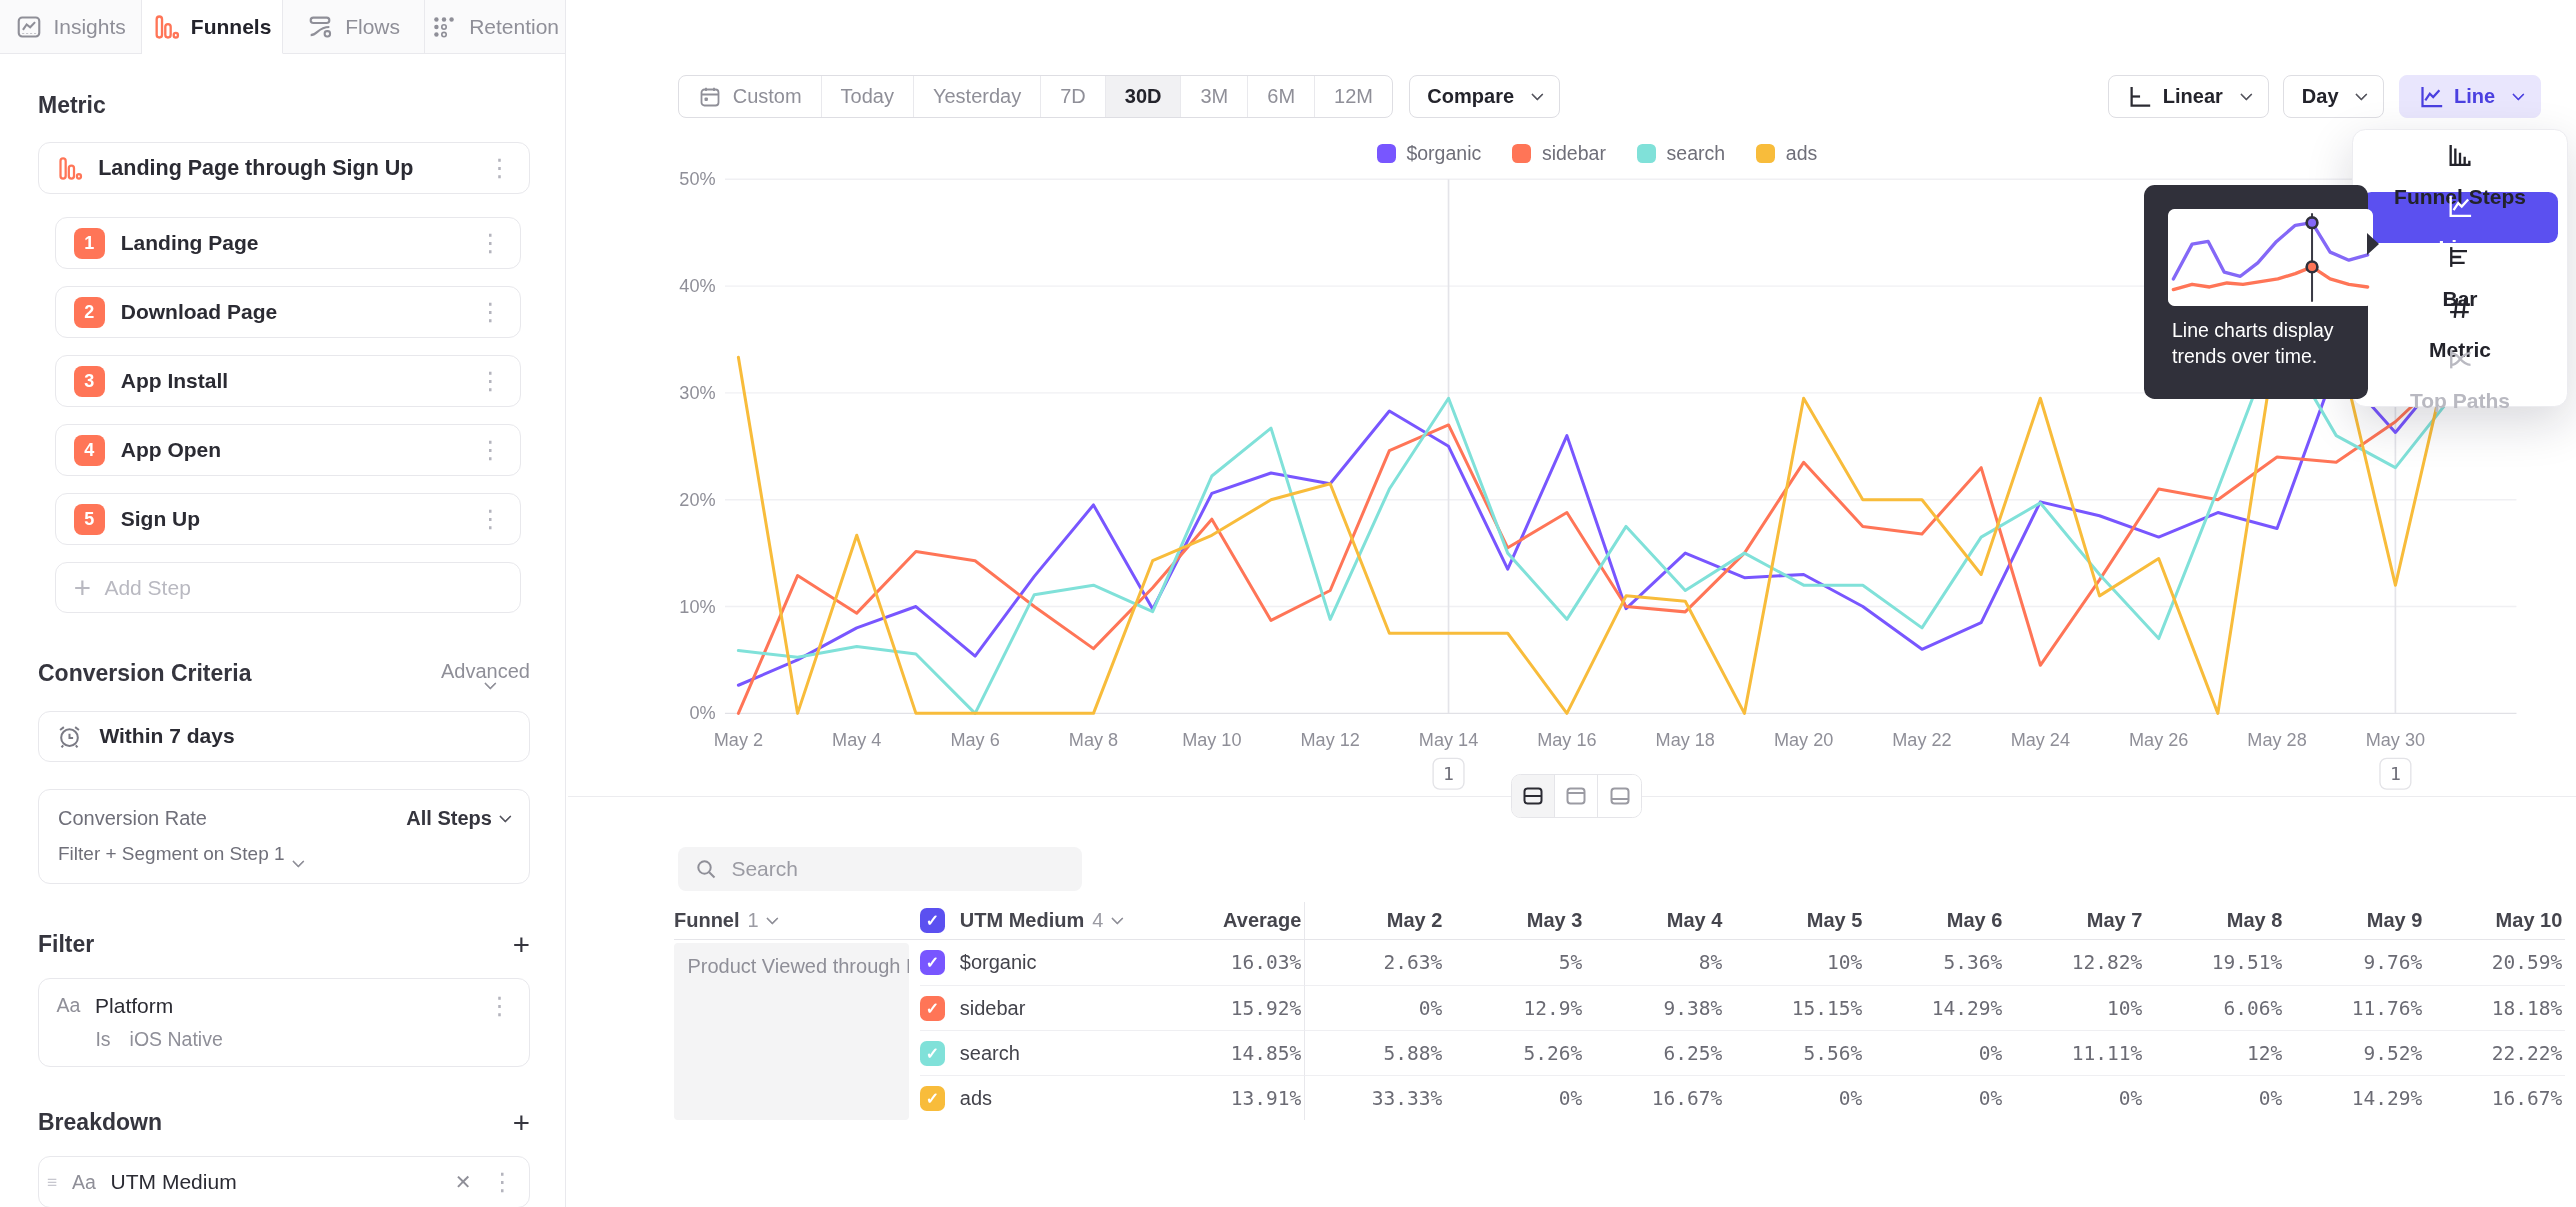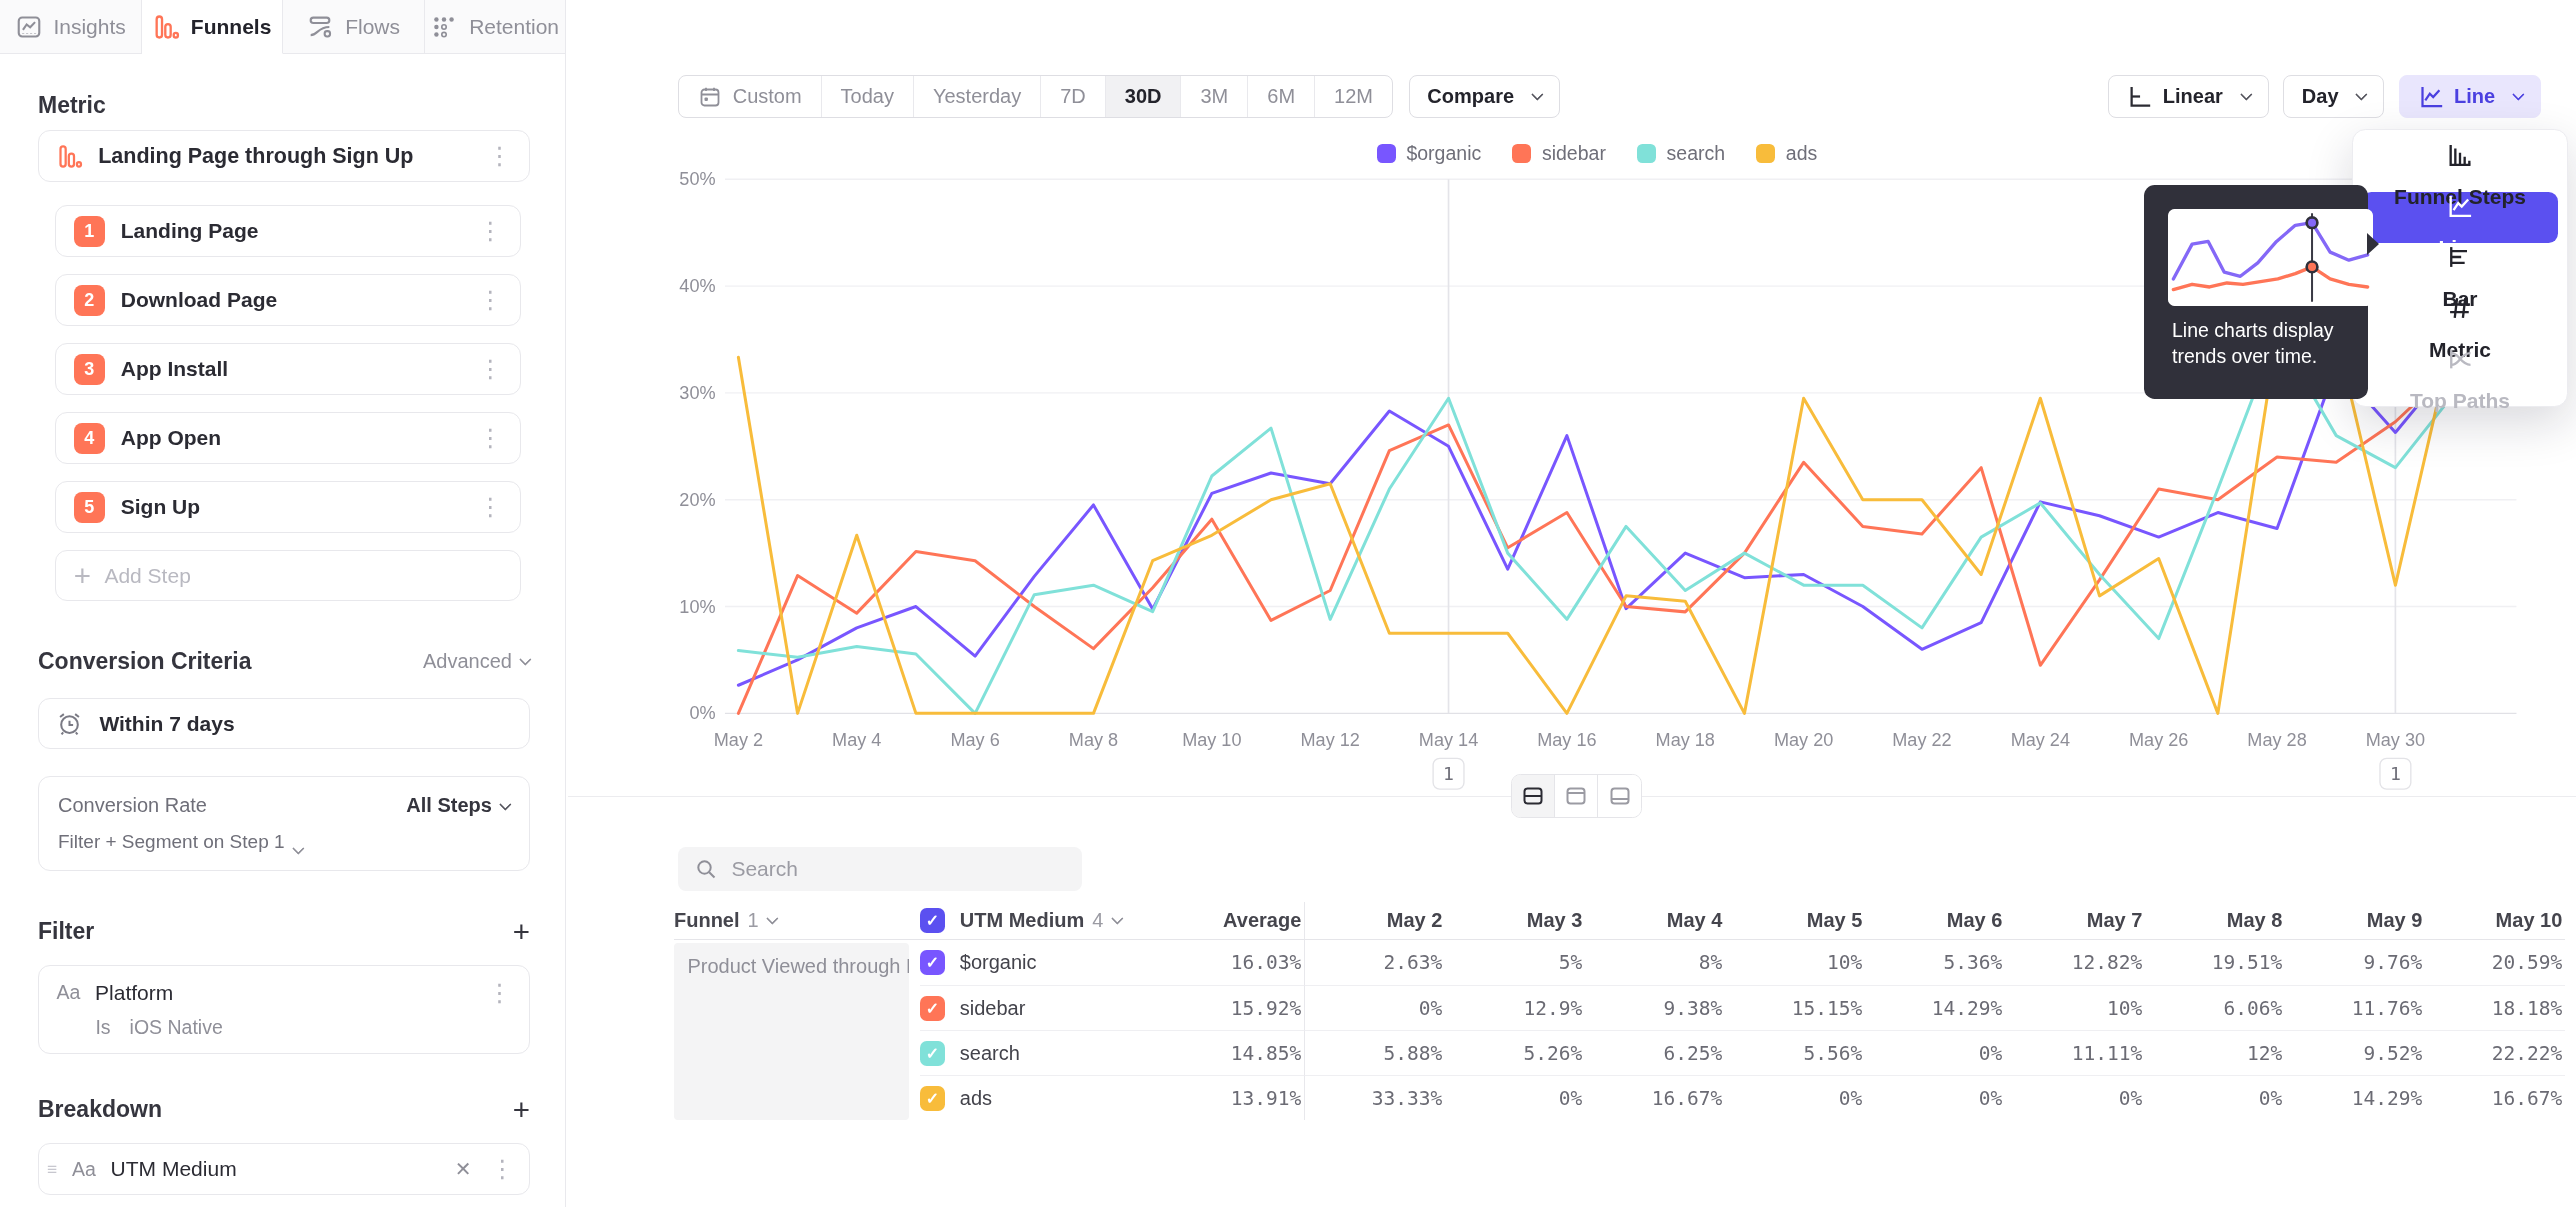--- a/index.html
+++ b/index.html
@@ -13,31 +13,31 @@
     color:#8f8f98; font-size:21px; cursor:pointer; }
   .tab.active { background:#fff; color:#23232b; font-weight:600; border-bottom-color:#fff; }
   .tab svg { width:28px; height:28px; }
 
   
   #sidebar { position:absolute; left:0; top:54px; bottom:0; width:566px; background:#fff;
     border-right:1.3px solid #e9e9ed; padding:0 35px 0 38px; }
   .side-h { font-size:23px; font-weight:700; color:#35353e; }
   .card { border:1.3px solid #e8e8ec; border-radius:12px; background:#fff;
     display:flex; align-items:center; padding:0 17.4px; }
-  #metric-card { margin-top:11px; height:52px; gap:14.8px; }
+  #metric-card { margin-top:23px; height:52px; gap:14.8px; }
   #metric-card .mlabel { font-size:21.5px; font-weight:600; color:#2b2b33; flex:1; }
   .kebab { color:#b4b4bd; font-size:24px; line-height:1; letter-spacing:0; user-select:none; }
   .steps { margin-top:23px; }
   .step-card { height:52px; margin:0 9.4px 17px 17.4px; gap:16px; }
   .step-badge { width:31px; height:31px; border-radius:8px; background:#ff7557; color:#fff;
     font-size:18px; font-weight:700; display:flex; align-items:center; justify-content:center; }
   .step-label { font-size:21px; font-weight:600; color:#2b2b33; flex:1; }
   #addstep { height:51px; margin:6.7px 9.4px 0 17.4px; gap:13.4px; color:#b9b9c1; font-size:21px; }
   .sec-row { display:flex; align-items:center; justify-content:space-between; margin-top:47px; }
-  .adv { color:#8f8f98; font-size:20px; display:flex; align-items:center; }
+  .adv { color:#8f8f98; font-size:20px; display:flex; align-items:center;flex-direction:column; }
   #within-card { margin-top:23px; height:51px; gap:16px; }
   #within-card span { font-size:21px; font-weight:600; color:#2b2b33; }
   #conv-box { margin-top:27px; border:1.3px solid #e8e8ec; border-radius:12px; padding:17.4px 19px; }
   .conv-row1 { display:flex; justify-content:space-between; align-items:center; }
   .conv-row1 .lab { color:#6f6f79; font-size:20px; }
   .conv-row1 .val { color:#35353e; font-size:20px; font-weight:600; display:flex; align-items:center; }
   .conv-row2 { margin-top:13.4px; color:#6f6f79; font-size:19px; display:flex; align-items:flex-end; }
   .plus { font-size:29.5px; font-weight:400; color:#35353e; line-height:0.8; }
   #filter-card { margin-top:20px; border:1.3px solid #e8e8ec; border-radius:12px; padding:14.8px 17.4px; display:block; }
   .prop-row { display:flex; align-items:center; gap:14.8px; }

